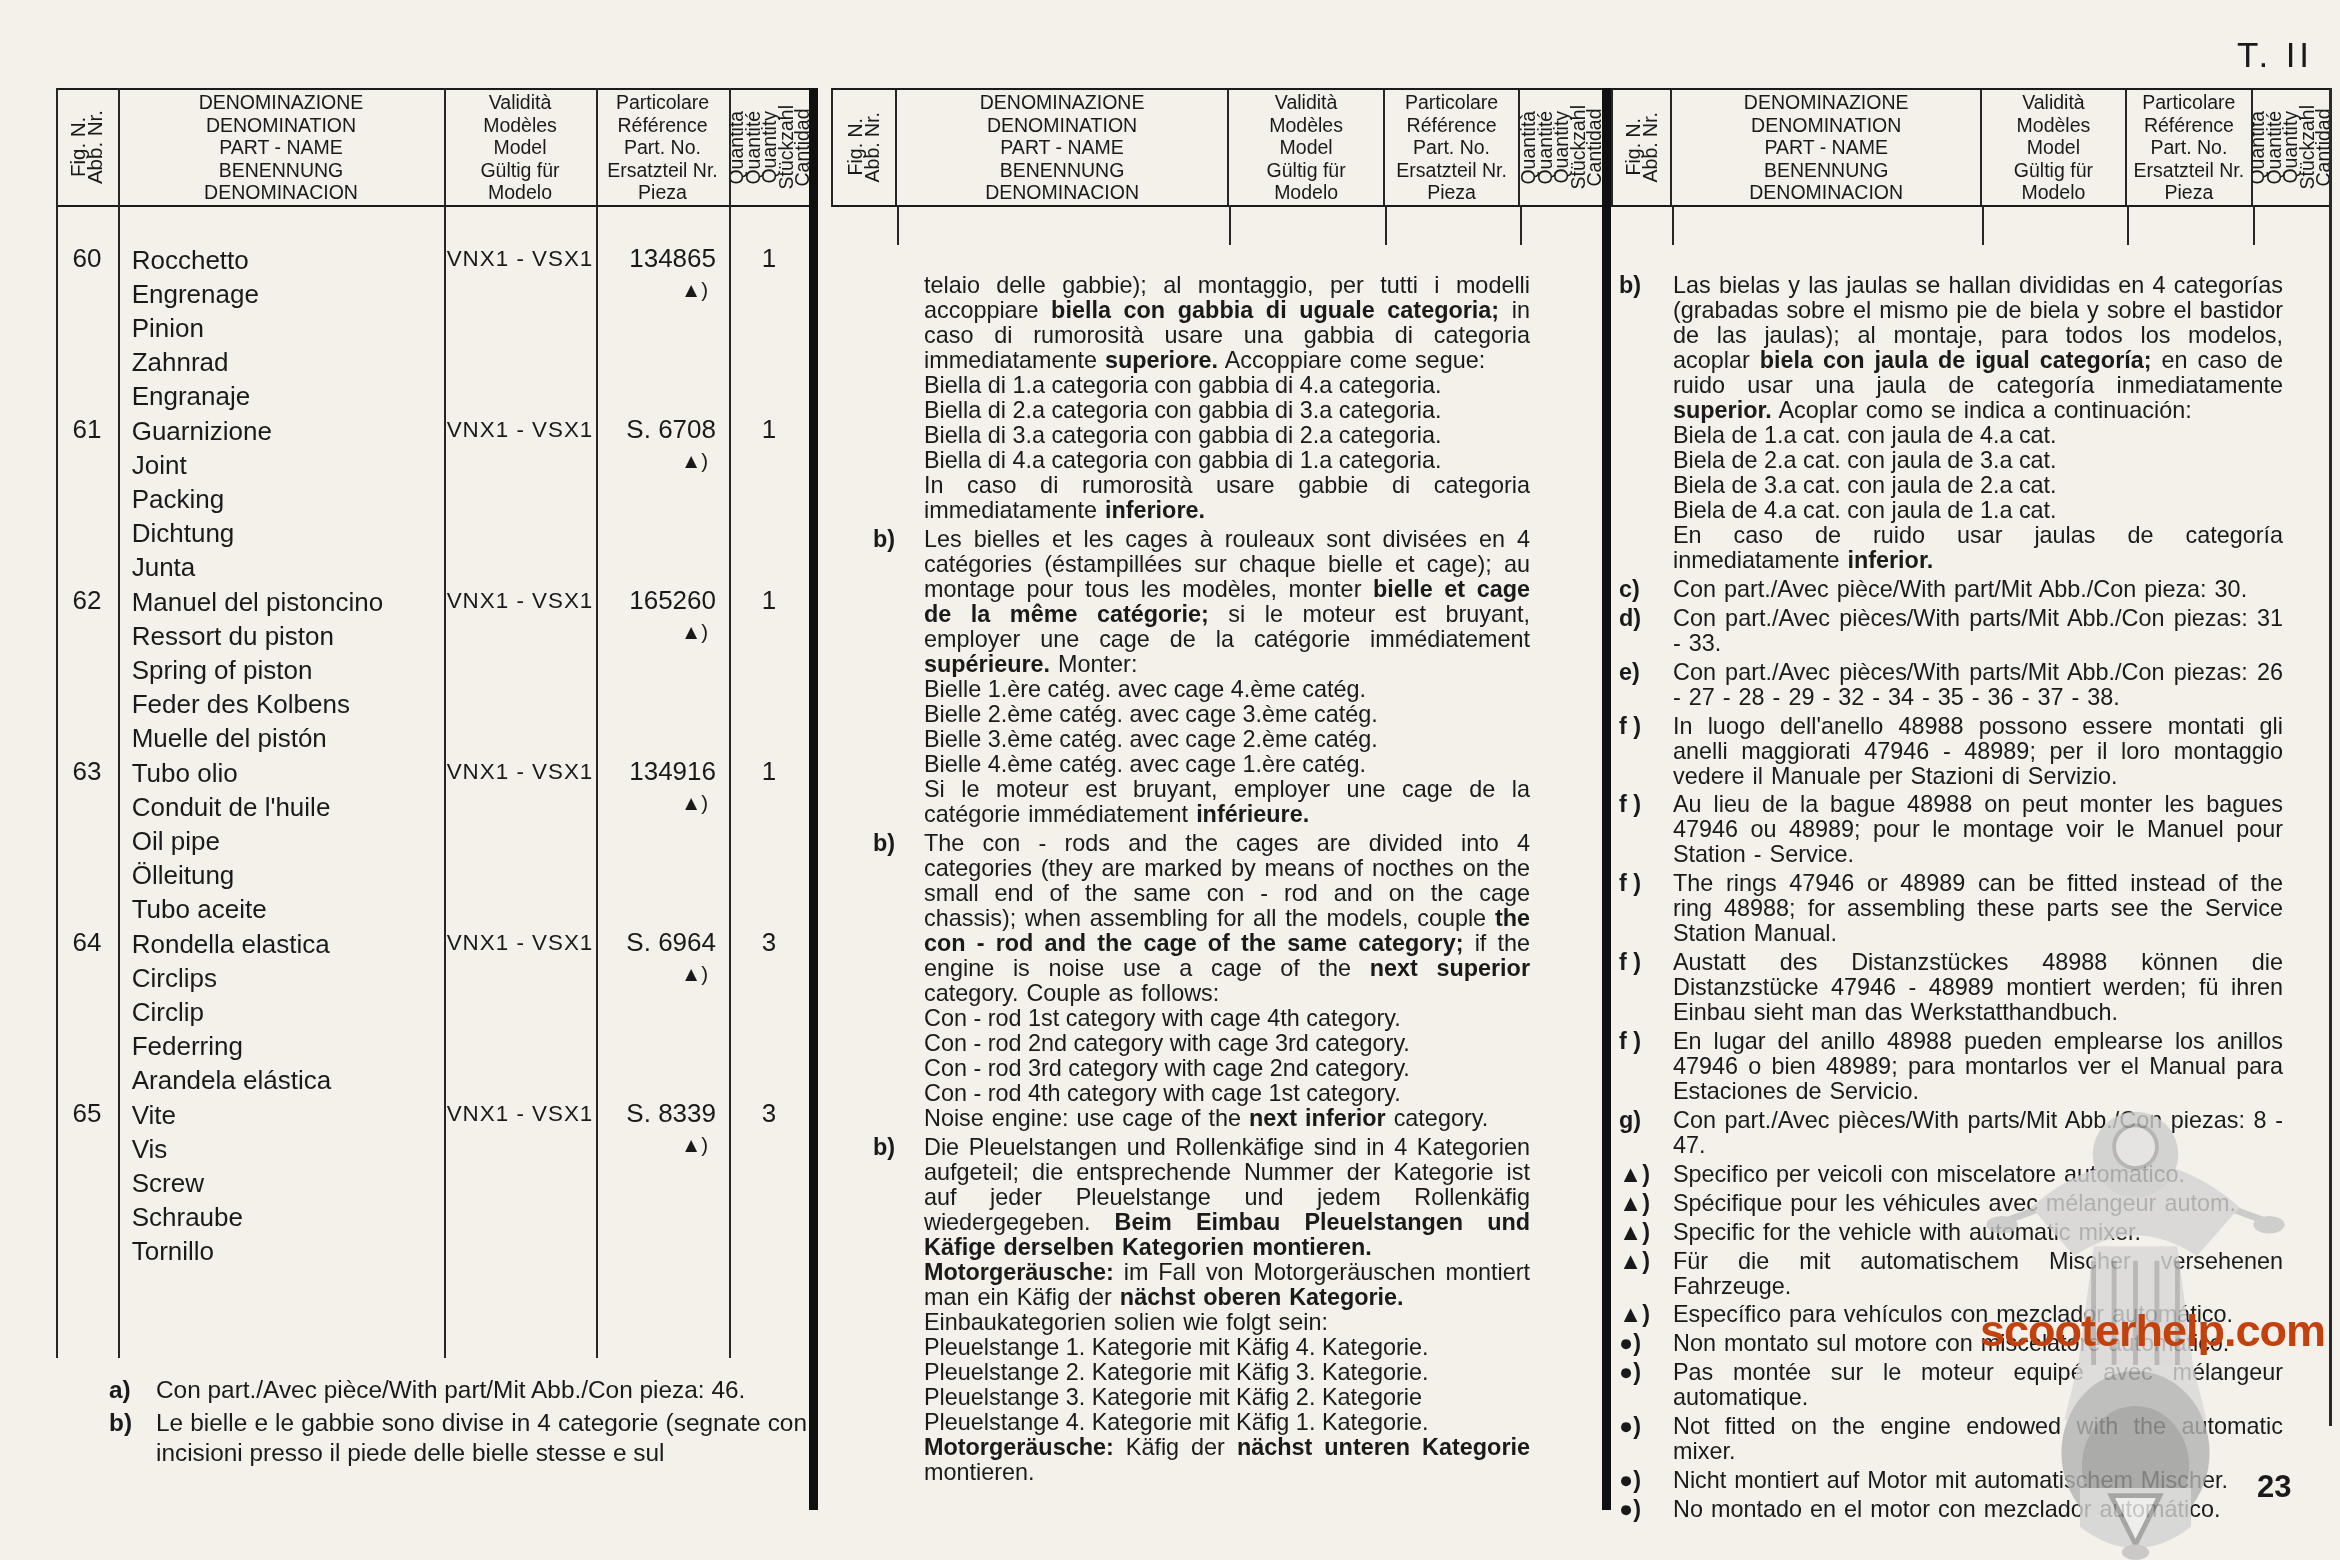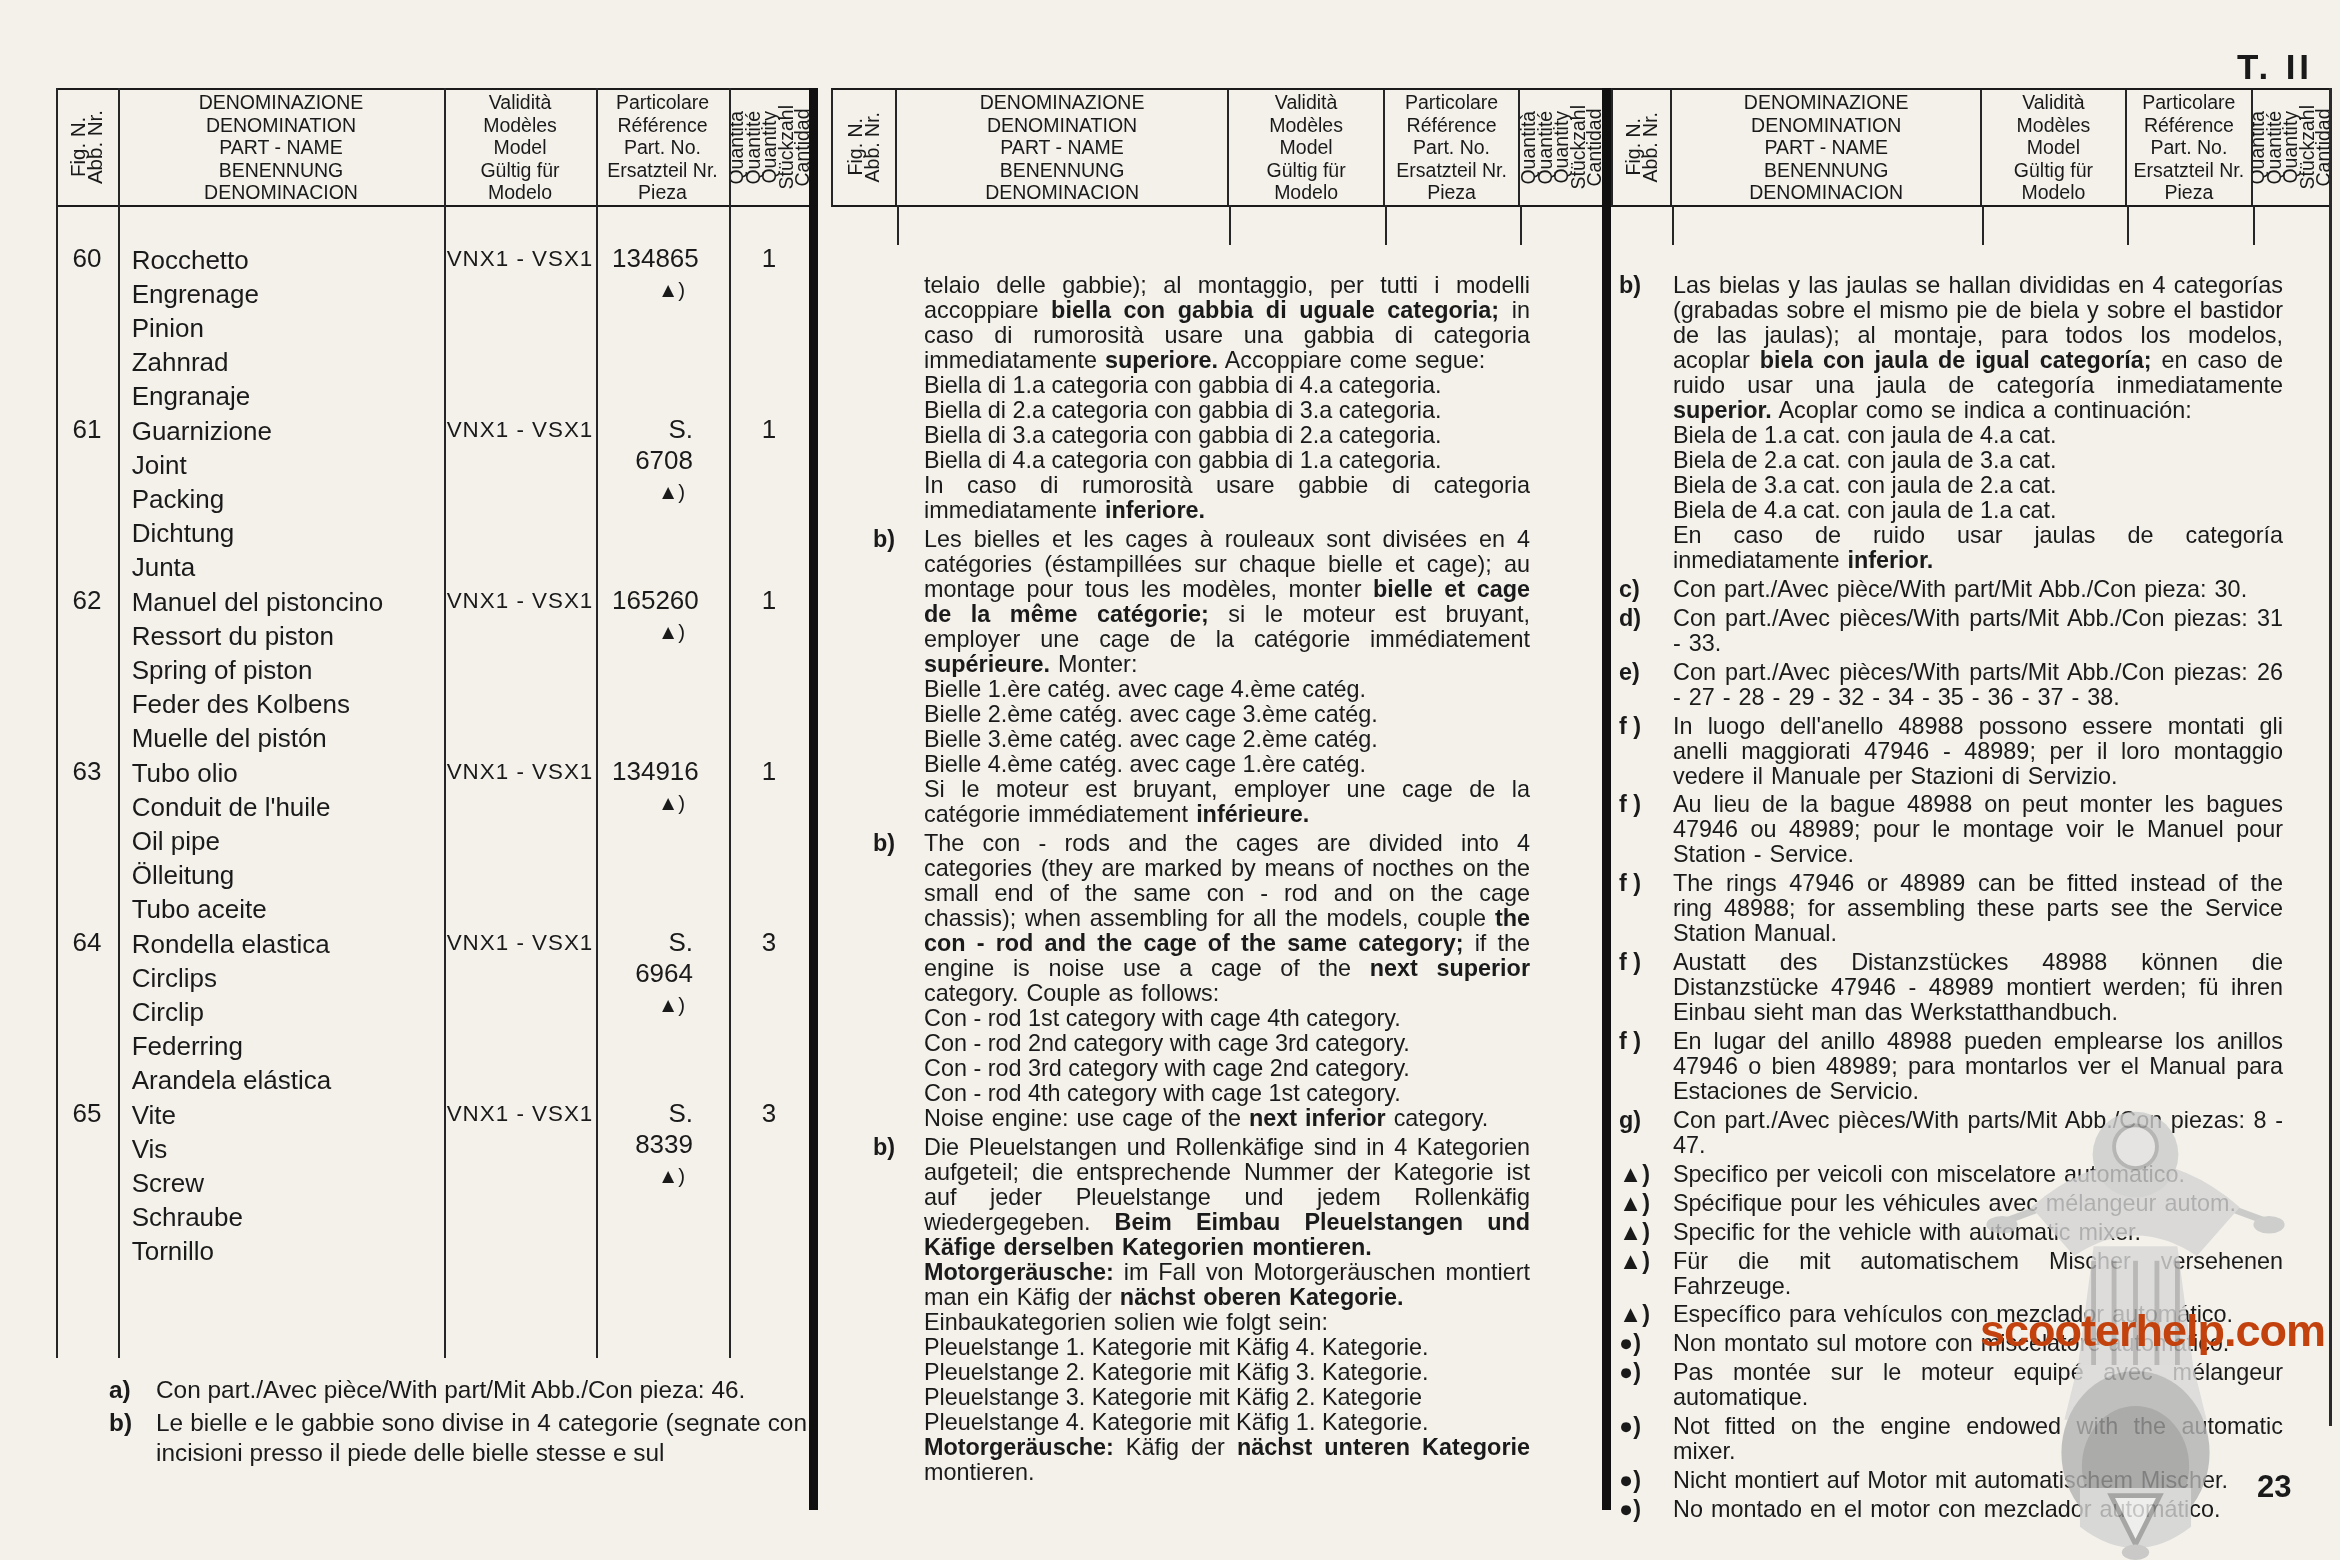--- a/index.html
+++ b/index.html
@@ -3,21 +3,21 @@
 <meta charset="utf-8">
 <style>
   html,body{margin:0;padding:0;}
   body{
     width:2341px;height:1560px;position:relative;overflow:hidden;
     background:#f3f1ea;color:#1a1a1a;
     font-family:"Liberation Sans", sans-serif;
   }
   .page{position:absolute;inset:0;}
   
-  .tlabel{position:absolute;top:35px;left:2237px;font-size:35px;font-weight:bold;letter-spacing:3.9px;margin-top:12px;}
+  .tlabel{position:absolute;top:35px;left:2237px;font-size:35px;font-weight:normal;letter-spacing:3.9px;}
   .vline{position:absolute;width:2px;background:#262626;top:0;bottom:0;}
   .divbar{position:absolute;top:88px;width:8.8px;height:1422px;background:#101010;}
   #bar1{left:809px;} #bar2{left:1602px;}
   .rline{position:absolute;left:2329px;top:88px;width:2.9px;height:1338px;background:#2a2a2a;}
   
   .hdrgrid{position:absolute;height:119px;display:grid;box-sizing:border-box;
     border-top:2.9px solid #1b1b1b;border-bottom:2.9px solid #1b1b1b;}
   #hdr1{left:56px;top:88px;width:753px;grid-template-columns:62px 326px 152px 133px 80px;}
   #hdr2{left:831px;top:88px;width:771px;grid-template-columns:8.29% 43.26% 20.21% 17.62% 10.62%;border-left:2px solid #262626;}
   #hdr3{left:1611px;top:88px;width:718px;grid-template-columns:8.29% 43.26% 20.21% 17.62% 10.62%;border-left:2px solid #262626;}
@@ -29,21 +29,21 @@
   .rotbox .hl{line-height:16.6px;}
   .hcell:first-child .rotbox{font-size:20.5px;line-height:25px;}
   
   .sec1{position:absolute;left:56px;top:88px;width:753px;height:1270px;}
   .tbody{position:absolute;left:0;top:119px;width:753px;}
   .prow{display:grid;grid-template-columns:62px 326px 152px 133px 80px;height:171px;box-sizing:border-box;padding-top:36px;}
   .prow:last-child{height:auto;}
   .c-fig{text-align:center;font-size:26px;}
   .c-name{padding-left:13.7px;font-size:26px;line-height:34px;}
   .c-model{text-align:center;font-size:22.4px;letter-spacing:1px;padding-top:2.9px;}
-  .c-part{text-align:right;padding-right:36px;font-size:26px;margin-left:16px;}
+  .c-part{text-align:right;padding-right:13px;font-size:26px;margin-left:16px;}
   .pnote{font-size:20.5px;padding-right:7.8px;margin-top:3.9px;}
   .c-qty{text-align:center;font-size:26px;}
   
   .stub{position:absolute;top:100%;width:2px;height:40px;background:#262626;}
   
   .fnotes{position:absolute;left:109px;top:1375px;width:698px;}
   .fnote{display:grid;grid-template-columns:47px 1fr;font-size:24.4px;line-height:30px;margin-bottom:2.9px;}
   .fmark{font-weight:bold;}
   .ftext{text-align:justify;}
   

